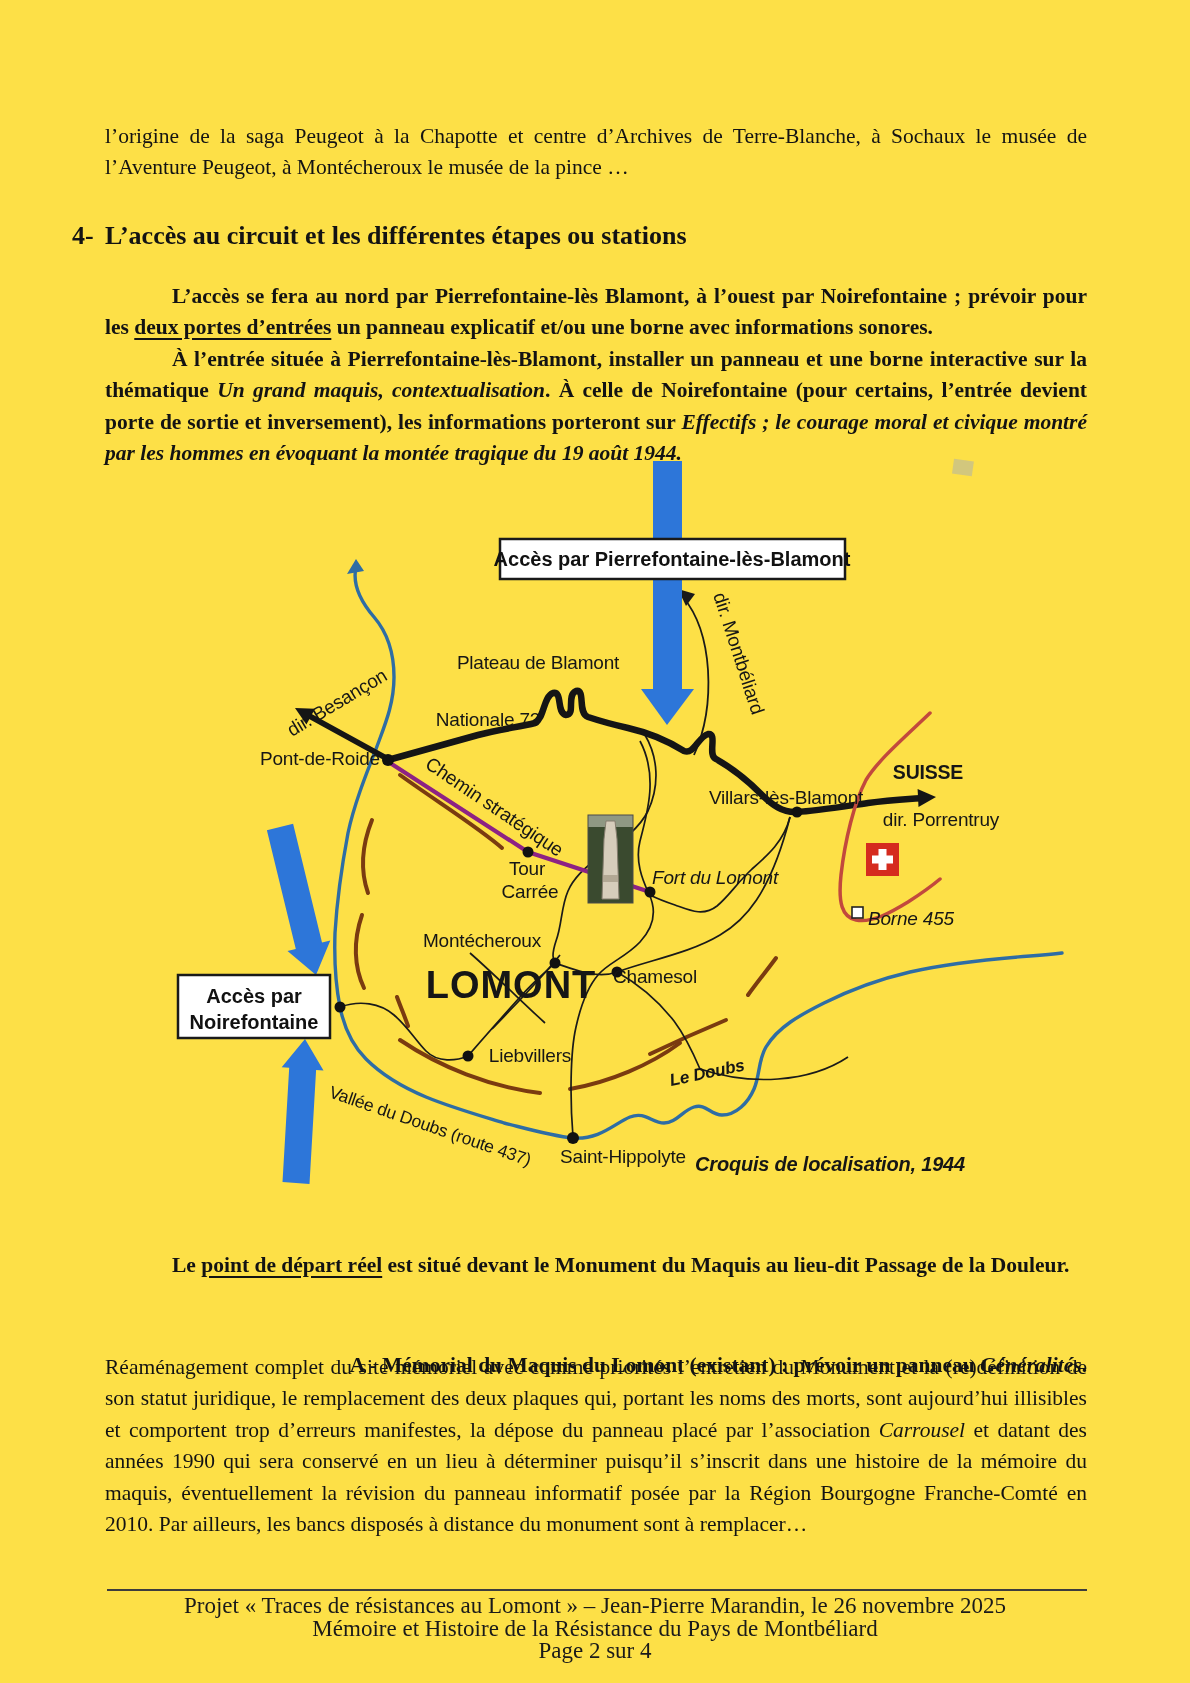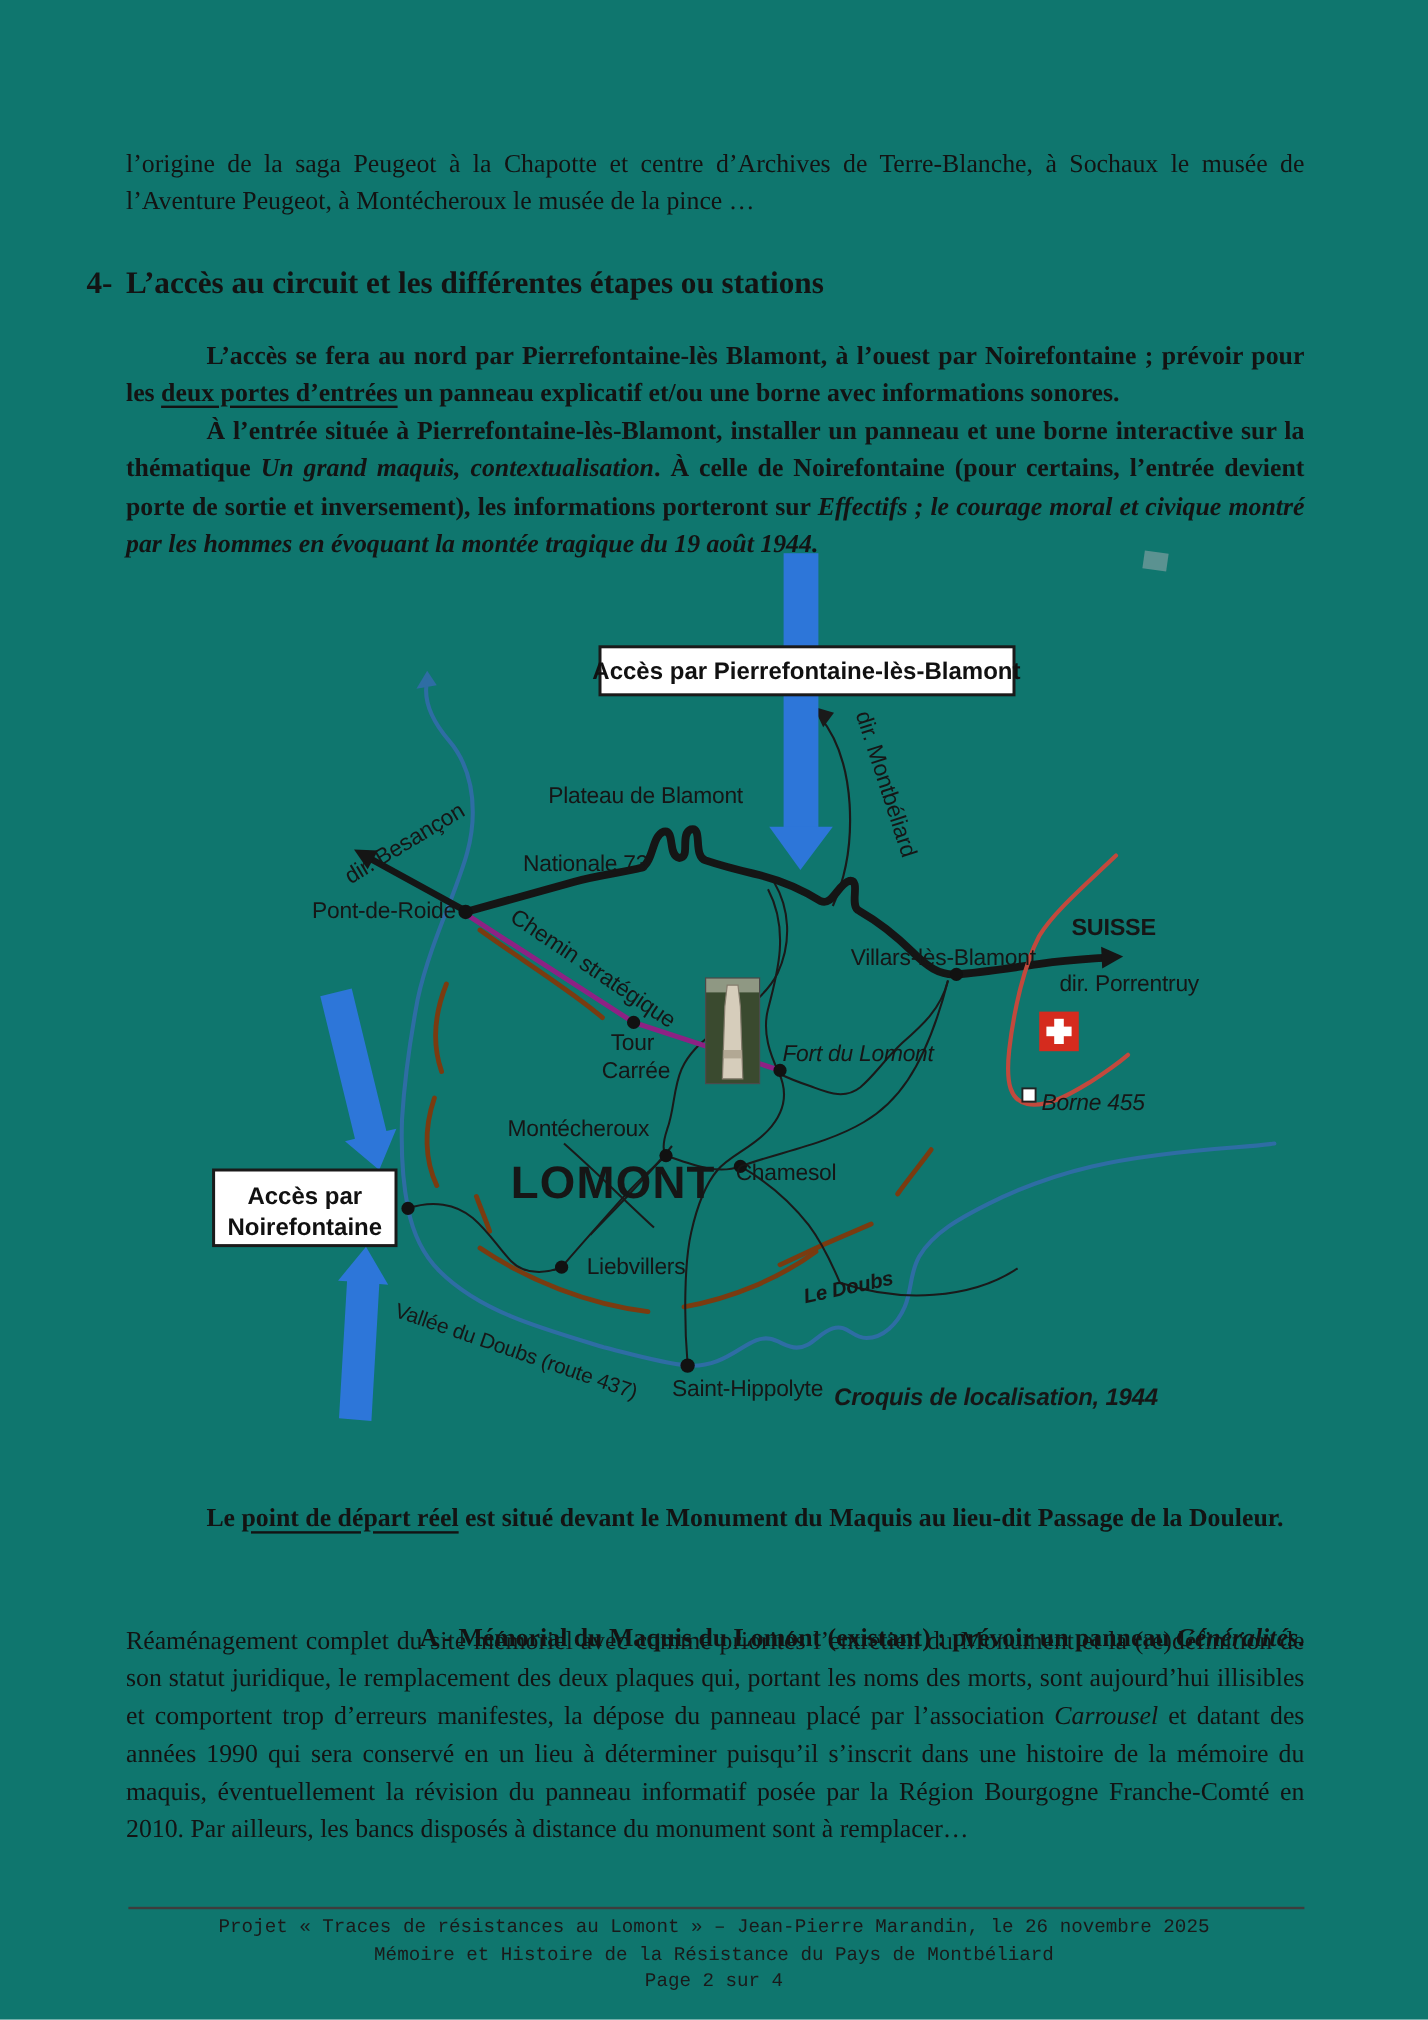--- a/index.html
+++ b/index.html
@@ -1,33 +1,33 @@
 <!DOCTYPE html>
 <html><head>
 <meta charset="utf-8">
 <style>
   html,body{margin:0;padding:0;}
-  .page{position:relative;width:1190px;height:1683px;background:#0f766e;overflow:hidden;
+  .page{position:relative;width:1190px;height:1683px;background:#fde047;overflow:hidden;
         font-family:"Liberation Serif", serif;color:#131313;}
   .bodytext{position:absolute;left:105px;width:982px;font-size:21.5px;line-height:31.5px;
             text-align:justify;}
   .indent{text-indent:67px;font-weight:bold;}
   .heading{position:absolute;left:72px;top:221px;font-size:26px;font-weight:bold;}
   .heading .hnum{display:inline-block;width:33px;font-weight:bold;}
   .u{text-decoration:underline;text-underline-offset:4px;text-decoration-thickness:1.5px;}
   em{font-style:italic;}
   .map-wrap{position:absolute;left:0;top:455px;width:1067px;height:730px;}
   .map-wrap svg{display:block;width:1190px;height:730px;}
   .ml{font-family:"Liberation Sans", sans-serif;fill:#161616;font-size:19px;letter-spacing:-0.2px;}
   .ml-box{font-family:"Liberation Sans", sans-serif;fill:#111;font-size:20px;font-weight:600;}
   .ml-it{font-style:italic;}
   .ml-b{font-weight:bold;}
   .footer-rule{position:absolute;left:107px;top:1589px;width:980px;border-top:2px solid #3d3d3d;}
   .footer{position:absolute;left:70px;top:1595px;width:1050px;text-align:center;
-          font-family:Liberation Mono, monospace;font-size:16px;line-height:22.5px;color:#1a1a1a;}
+          font-family:Liberation Serif, serif;font-size:23px;line-height:22.5px;color:#1a1a1a;}
 </style>
 </head>
 <body>
 
 <div class="page">
 
   <p class="bodytext" style="top:99px;"><span>l’origine de la saga Peugeot à la Chapotte et centre d’Archives de Terre-Blanche, à Sochaux le musée de l’Aventure Peugeot, à Montécheroux le musée de la pince …</span></p>
 
   <div class="heading"><span class="hnum">4-</span><span>L’accès au circuit et les différentes étapes ou stations</span></div>
 

